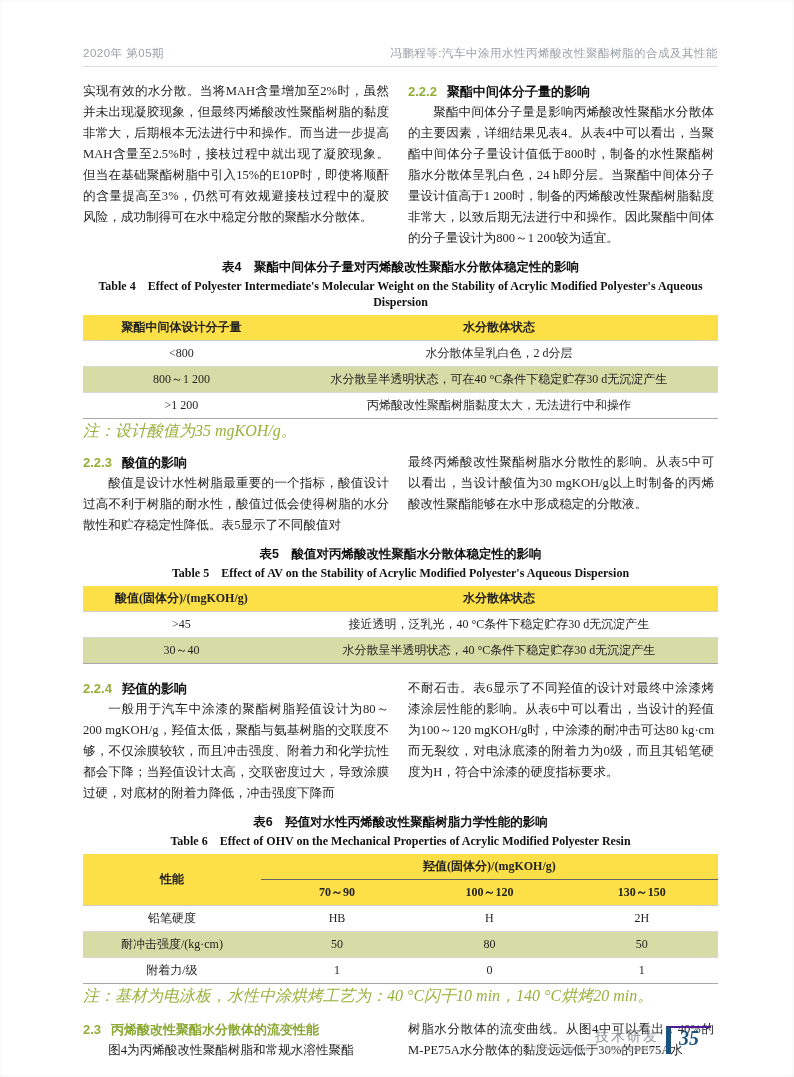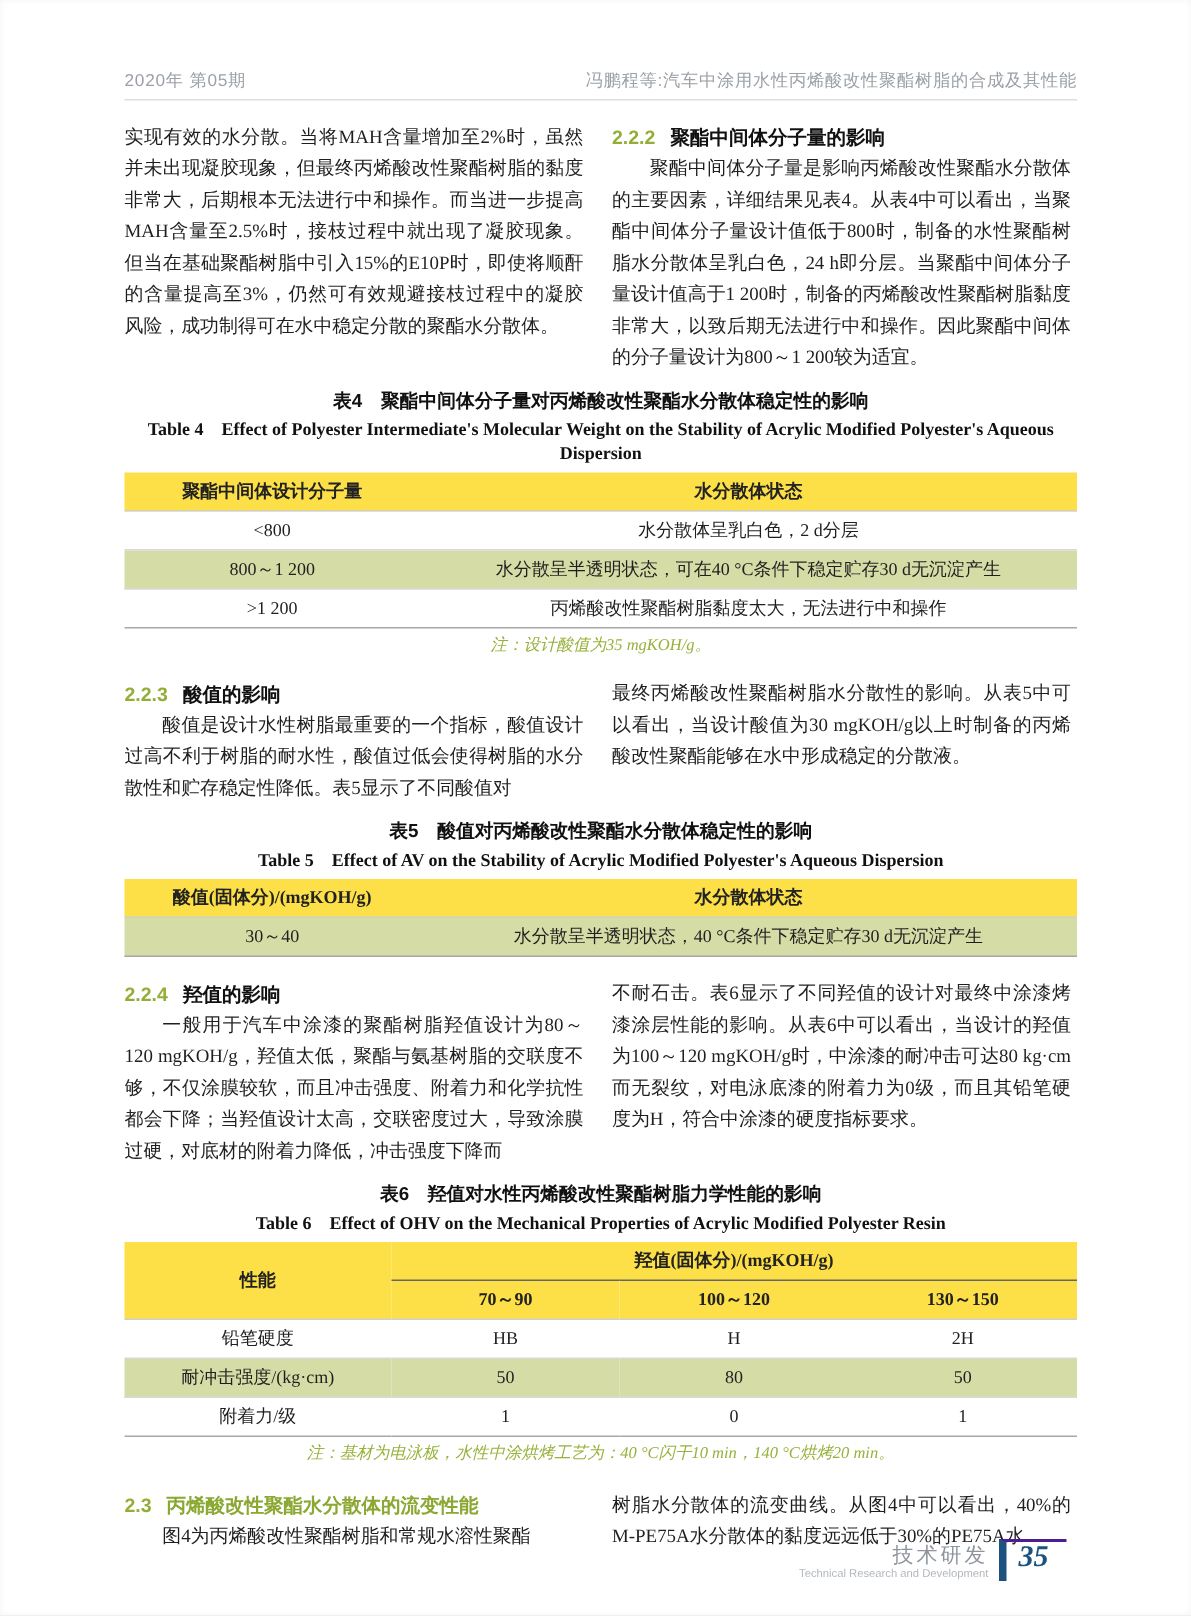--- a/index.html
+++ b/index.html
@@ -59,23 +59,22 @@
   table.paper-table thead th{
     background:#fde047;font-weight:bold;color:#222;
   }
   th.left,td.left{text-align:left;padding-left:10px;}
   tr.hl td{background:#d6dca6;}
   table.paper-table tbody tr{border-bottom:1px solid #d8d8d8;}
   table.paper-table tbody tr:last-child{border-bottom:1px solid #a8a8a8;}
   table.paper-table thead{border-bottom:1px solid #cfcfcf;}
   th.span-h{border-bottom:1px solid #666;}
   .tbl-note{
-    margin-top:4px;font-size:11px;font-style:italic;color:#97b23c;
+    margin-top:4px;font-size:16px;font-style:italic;color:#97b23c;
     line-height:15px;
-    text-align:center;
   }
 
   
   .b1{margin-top:14px;}
   .b2{margin-top:14px;}
   .b3{margin-top:14px;}
   .b4{margin-top:16px;}
   .t4{margin-top:10px;}
   .t5{margin-top:10px;}
   .t6{margin-top:10px;}
@@ -177,34 +176,38 @@
             <col style="width:31%">
             <col style="width:69%">
           </colgroup>
         <thead>
           <tr>
             <th class="left">酸值(固体分)/(mgKOH/g)</th>
             <th>水分散体状态</th>
           </tr>
         </thead>
         <tbody>
+          <tr>
+            <td>&gt;45</td>
+            <td>接近透明，泛乳光，40 °C条件下稳定贮存30 d无沉淀产生</td>
+          </tr>
           <tr class="hl">
             <td>30～40</td>
             <td>水分散呈半透明状态，40 °C条件下稳定贮存30 d无沉淀产生</td>
           </tr>
         </tbody>
       </table>
     </div>
 
     <div class="twocol b3">
       <div class="col">
         <div class="sec-h">
           <span class="sec-num">2.2.4</span><span class="sec-title">羟值的影响</span>
         </div>
-        <p class="body-p ind">一般用于汽车中涂漆的聚酯树脂羟值设计为80～120 mgKOH/g，羟值太低，聚酯与氨基树脂的交联度不够，不仅涂膜较软，而且冲击强度、附着力和化学抗性都会下降；当羟值设计太高，交联密度过大，导致涂膜过硬，对底材的附着力降低，冲击强度下降而</p>
+        <p class="body-p ind">一般用于汽车中涂漆的聚酯树脂羟值设计为80～200 mgKOH/g，羟值太低，聚酯与氨基树脂的交联度不够，不仅涂膜较软，而且冲击强度、附着力和化学抗性都会下降；当羟值设计太高，交联密度过大，导致涂膜过硬，对底材的附着力降低，冲击强度下降而</p>
       </div>
       <div class="col">
         <p class="body-p">不耐石击。表6显示了不同羟值的设计对最终中涂漆烤漆涂层性能的影响。从表6中可以看出，当设计的羟值为100～120 mgKOH/g时，中涂漆的耐冲击可达80 kg·cm而无裂纹，对电泳底漆的附着力为0级，而且其铅笔硬度为H，符合中涂漆的硬度指标要求。</p>
       </div>
     </div>
 
     <div class="tbl-wrap t6">
       <div class="cap-cn">表6　羟值对水性丙烯酸改性聚酯树脂力学性能的影响</div>
       <div class="cap-en">Table 6　Effect of OHV on the Mechanical Properties of Acrylic Modified Polyester Resin</div>
       <table class="paper-table">

